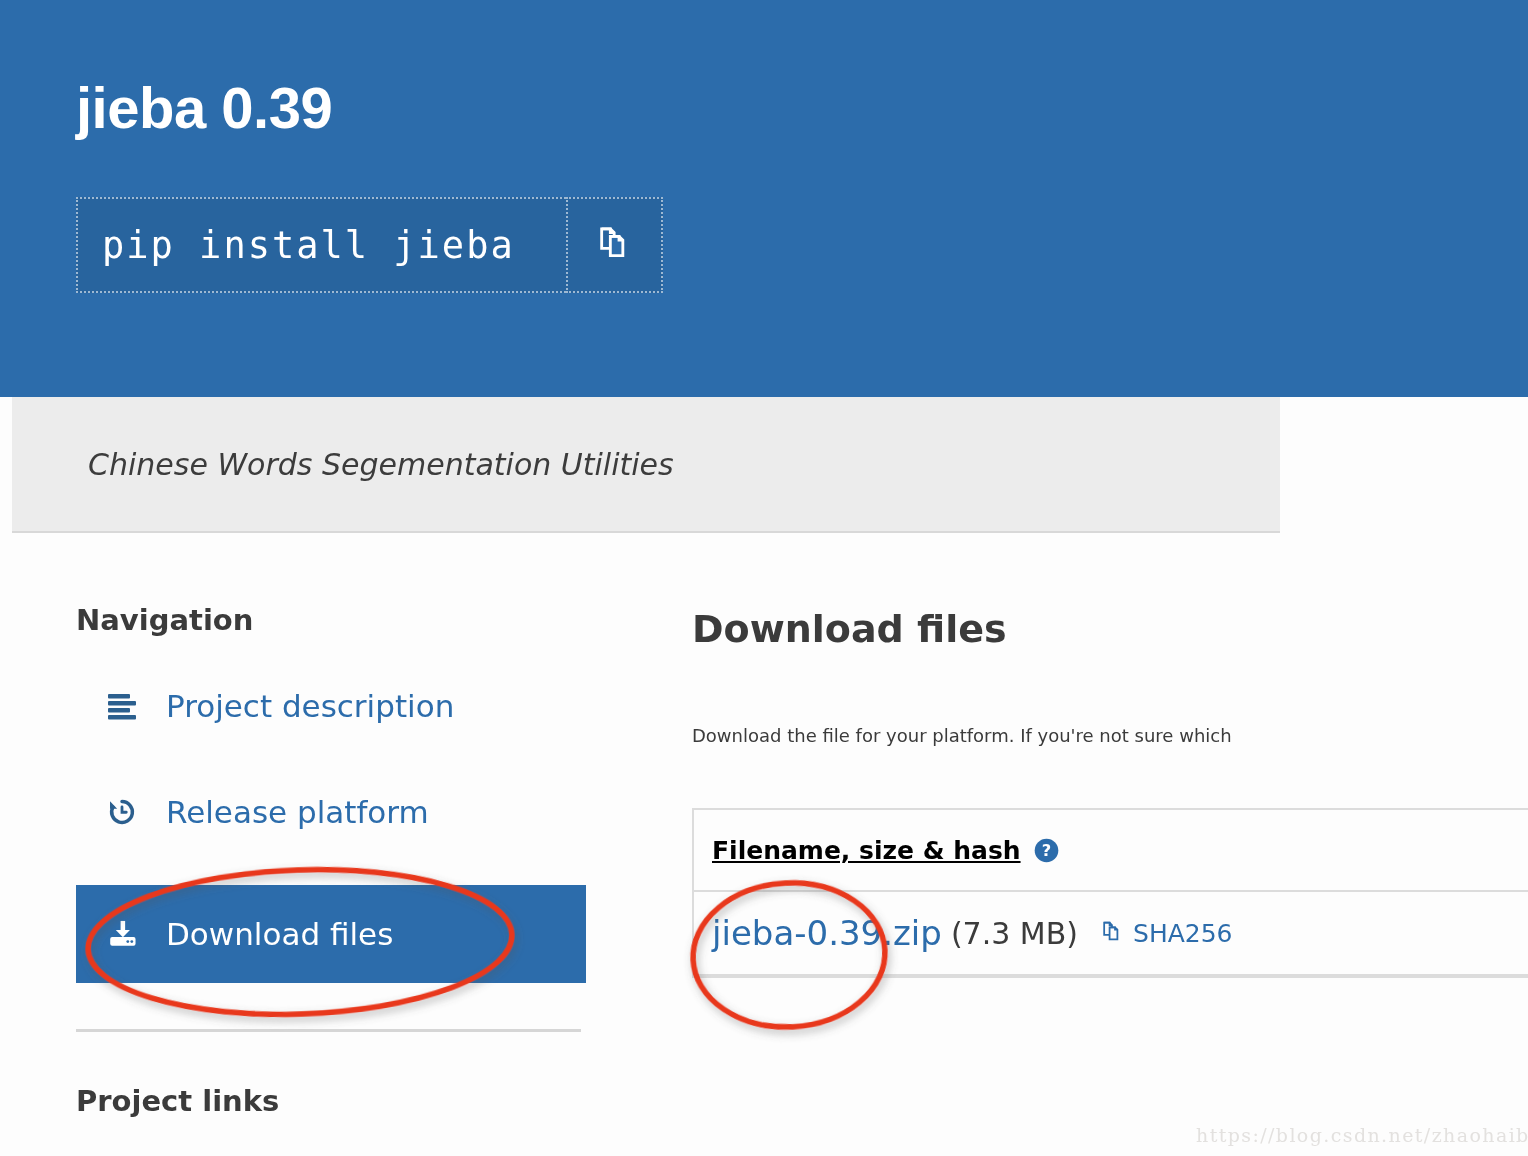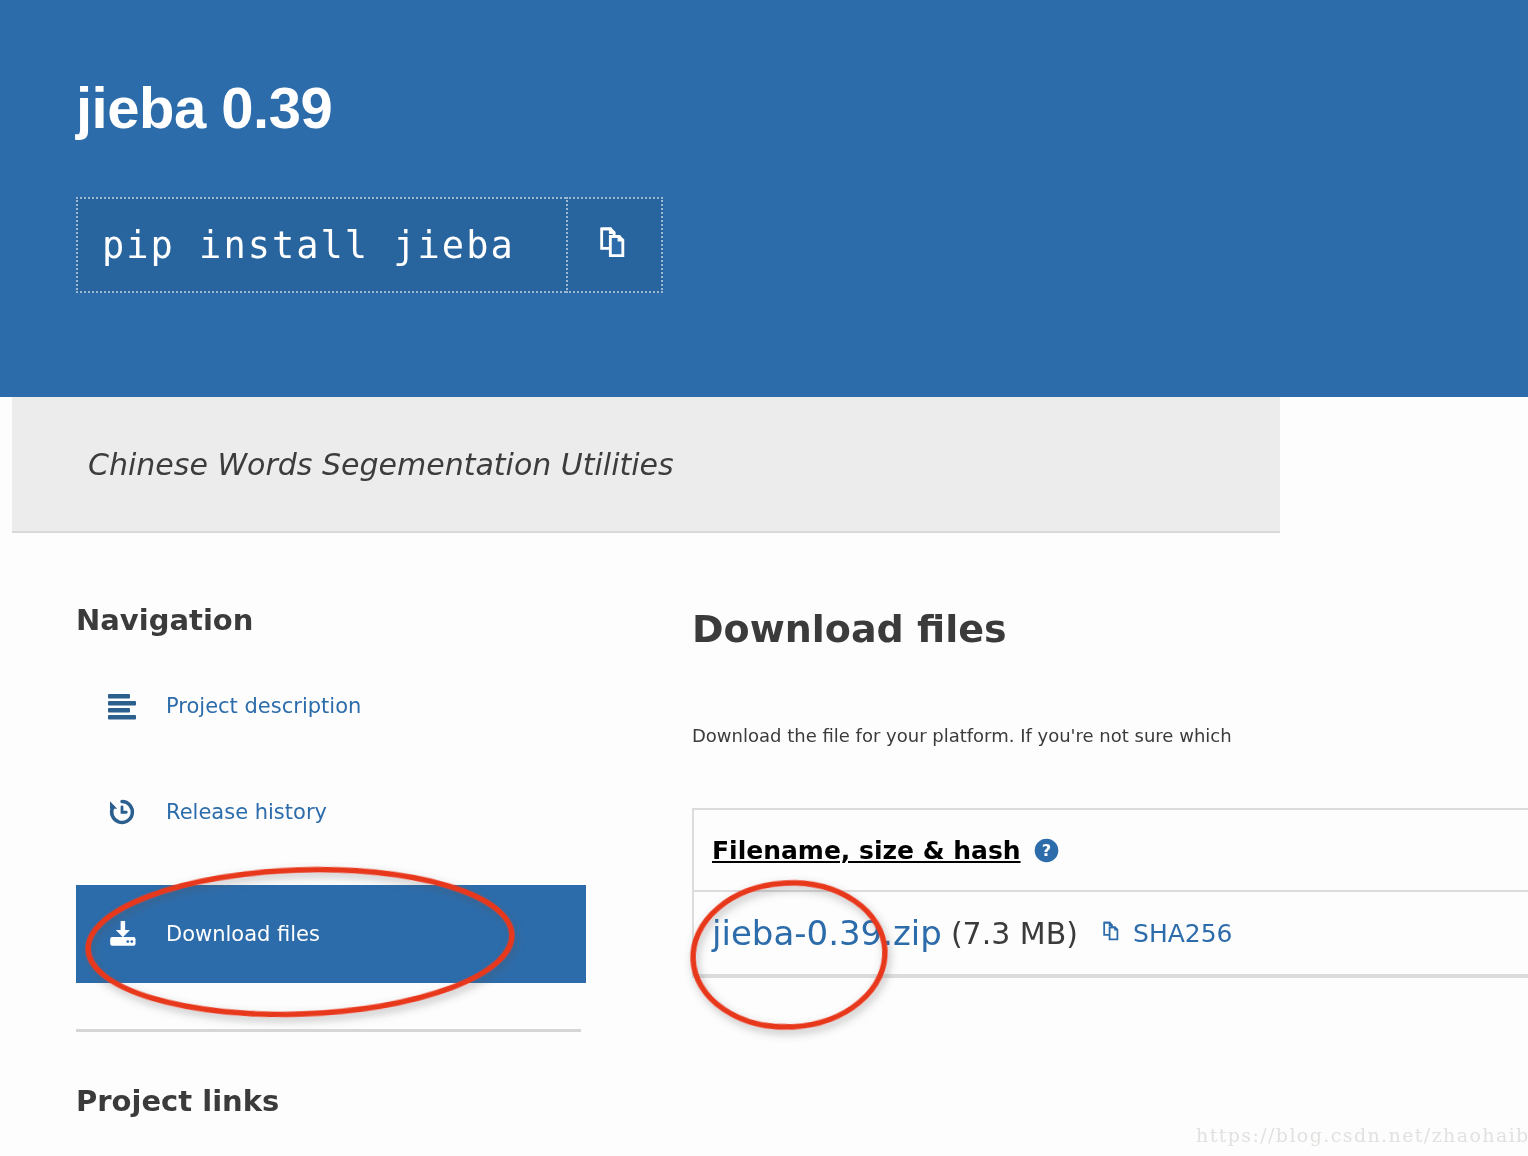--- a/index.html
+++ b/index.html
@@ -134,21 +134,21 @@
   }
   .nav-item:last-child { margin-bottom: 0; }
   .nav-item .nav-ico {
     width: 40px;
     display: flex;
     align-items: center;
     justify-content: flex-start;
     flex: 0 0 auto;
   }
   .nav-item .nav-label {
-    font-size: 21px;
+    font-size: 31px;
     color: #2c6cab;
     margin-left: 20px;
     font-family: "DejaVu Sans", sans-serif;
     white-space: nowrap;
   }
   .nav-item.active {
     background: #2c6cab;
     height: 98px;
     width: 510px;
     margin-bottom: 0;
@@ -328,21 +328,21 @@
       </div>
 
       <div class="nav-item">
         <span class="nav-ico">
           <svg width="32" height="32" viewBox="0 0 24 24">
             <path d="M12 4.2 A7.8 7.8 0 1 1 5.2 8.2" fill="none" stroke="#2b5f8e" stroke-width="2.6" stroke-linecap="round"></path>
             <path d="M3.0 4.0 L3.0 9.6 L8.4 9.6 Z" fill="#2b5f8e"></path>
             <path d="M12 8.2 V12.2 H15.2" fill="none" stroke="#2b5f8e" stroke-width="2.1" stroke-linecap="round"></path>
           </svg>
         </span>
-        <span class="nav-label">Release history</span>
+        <span class="nav-label">Release platform</span>
       </div>
 
       <div class="nav-item active">
         <span class="nav-ico">
           <svg width="34" height="32" viewBox="0 0 24 24">
             <path d="M11.9 2.2 V10.4" stroke="#ffffff" stroke-width="3.4" stroke-linecap="butt"></path>
             <path d="M6.6 9.0 L11.9 14.4 L17.2 9.0 Z" fill="#ffffff"></path>
             <rect x="2.4" y="14.3" width="19" height="6.6" rx="1.5" fill="#ffffff"></rect>
             <circle cx="15.6" cy="17.7" r="1.05" fill="#2c6cab"></circle>
             <circle cx="18.6" cy="17.7" r="1.05" fill="#2c6cab"></circle>

